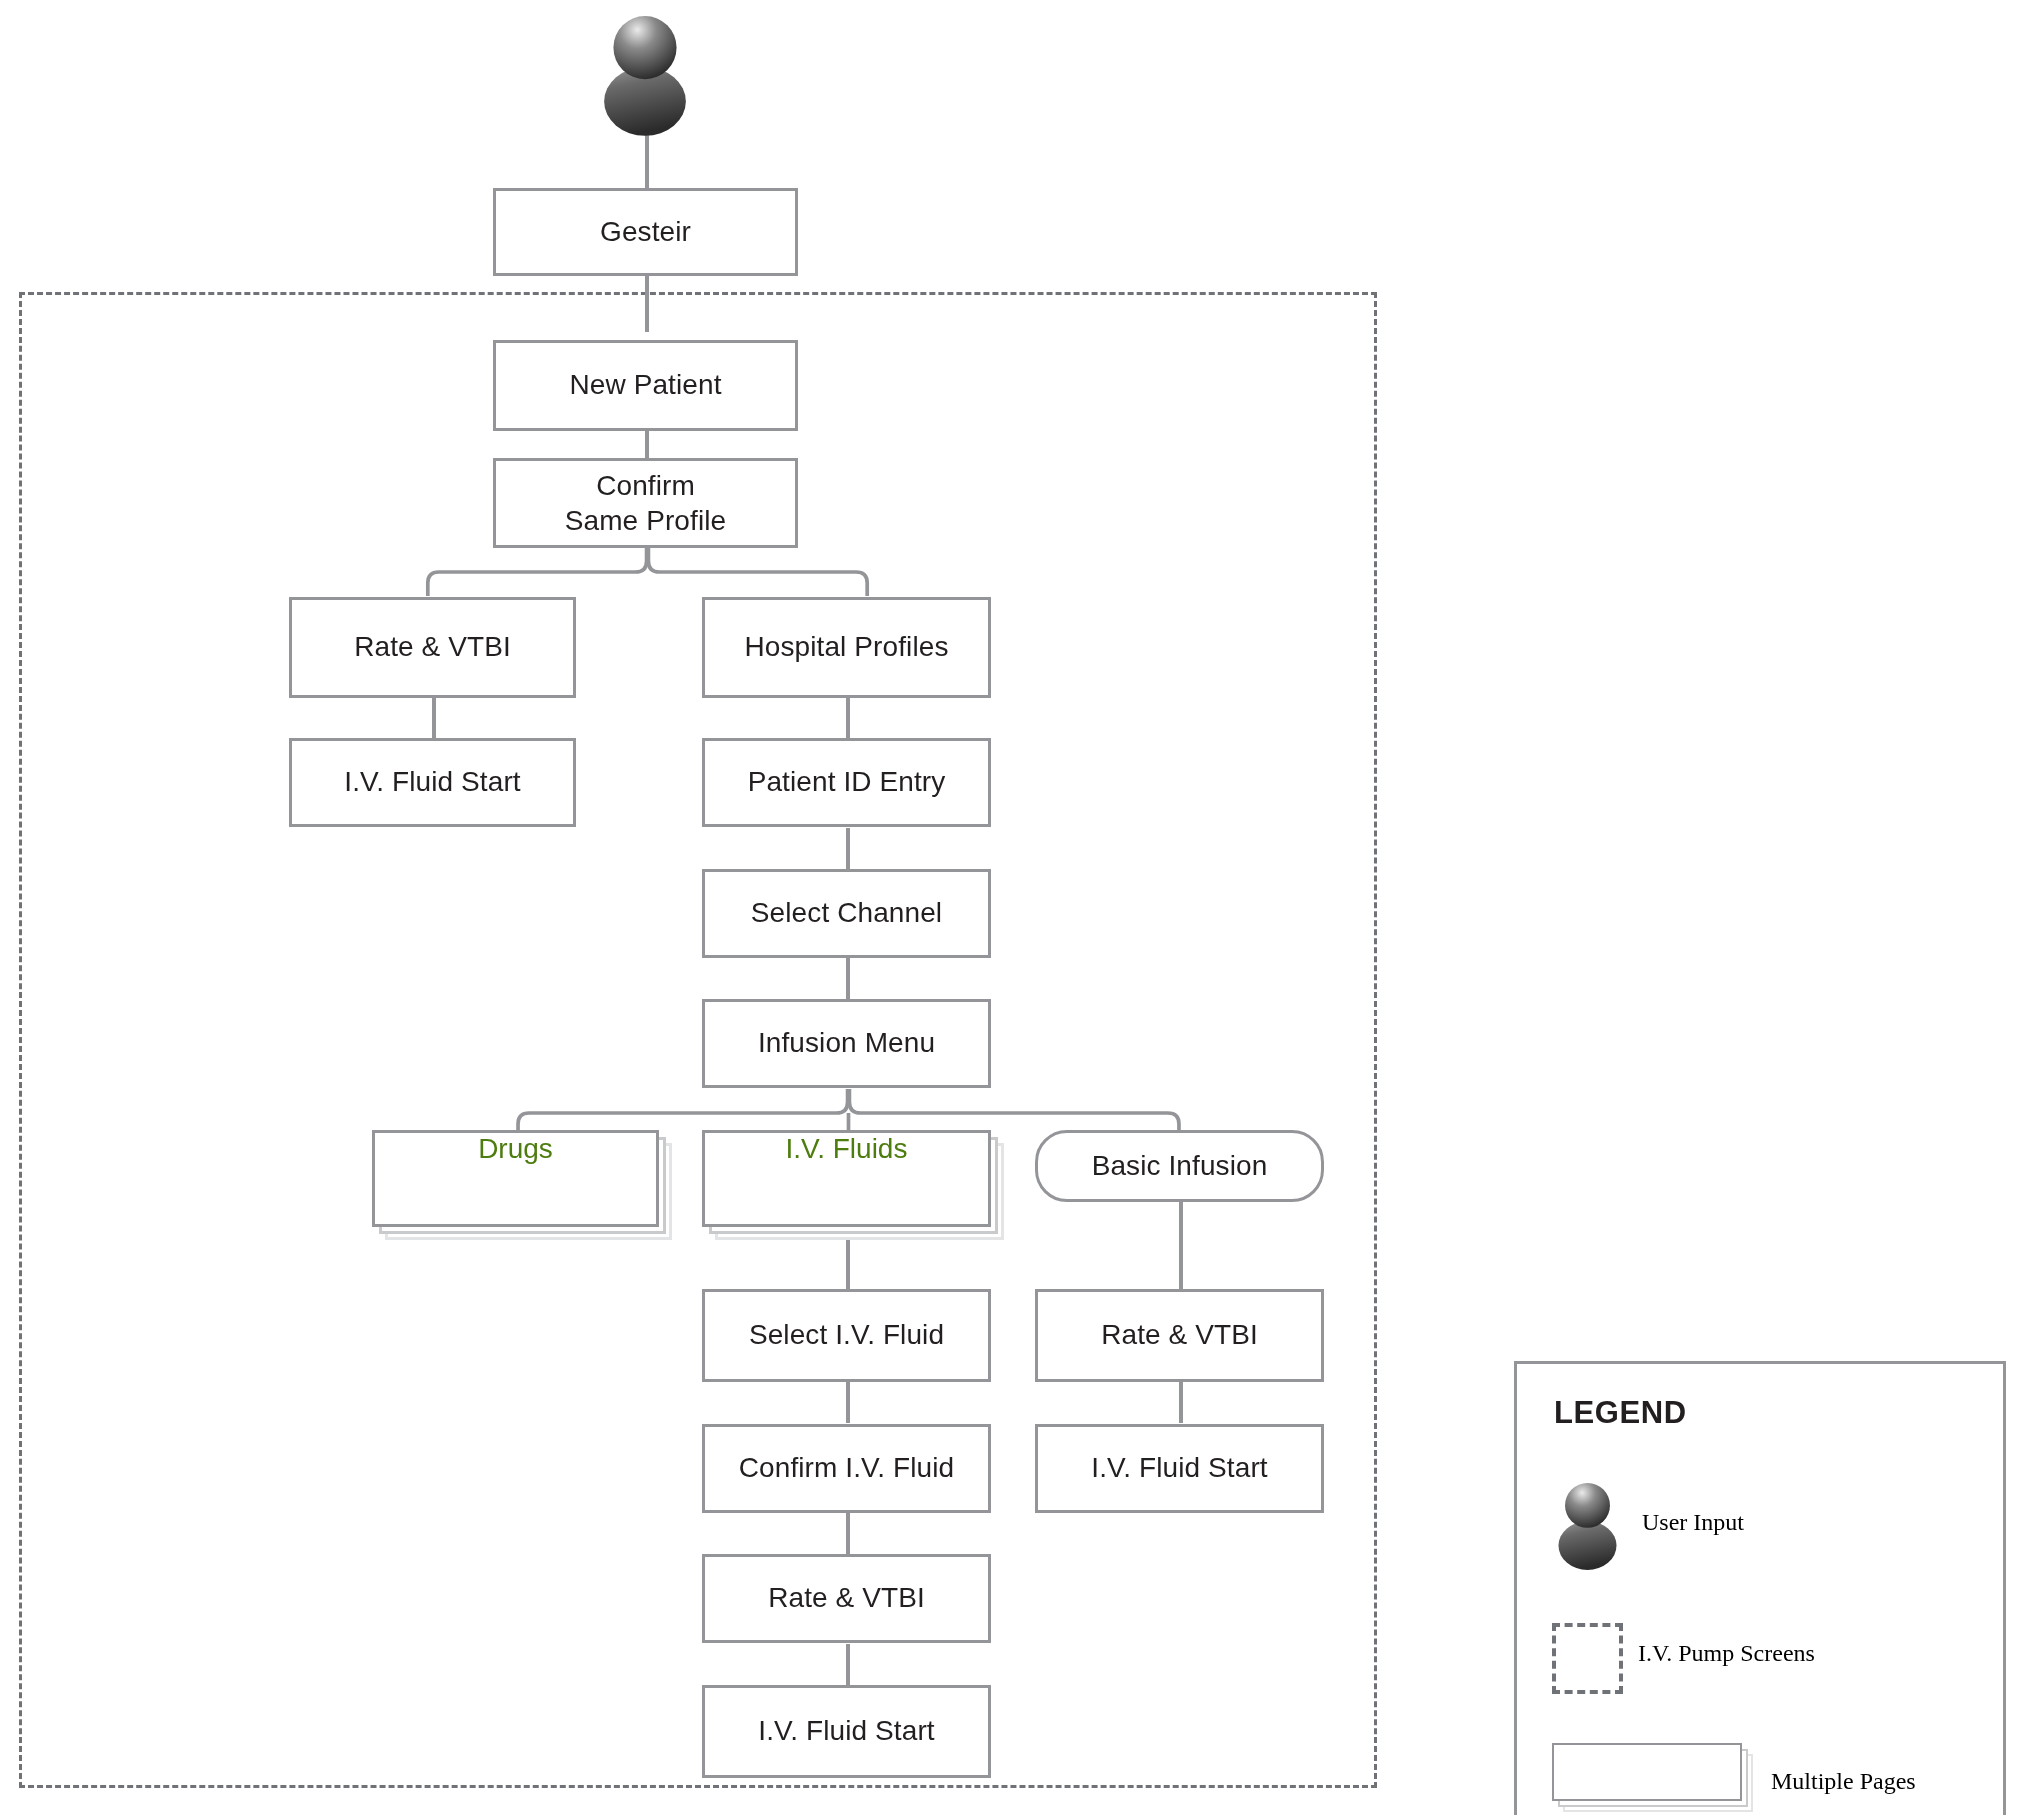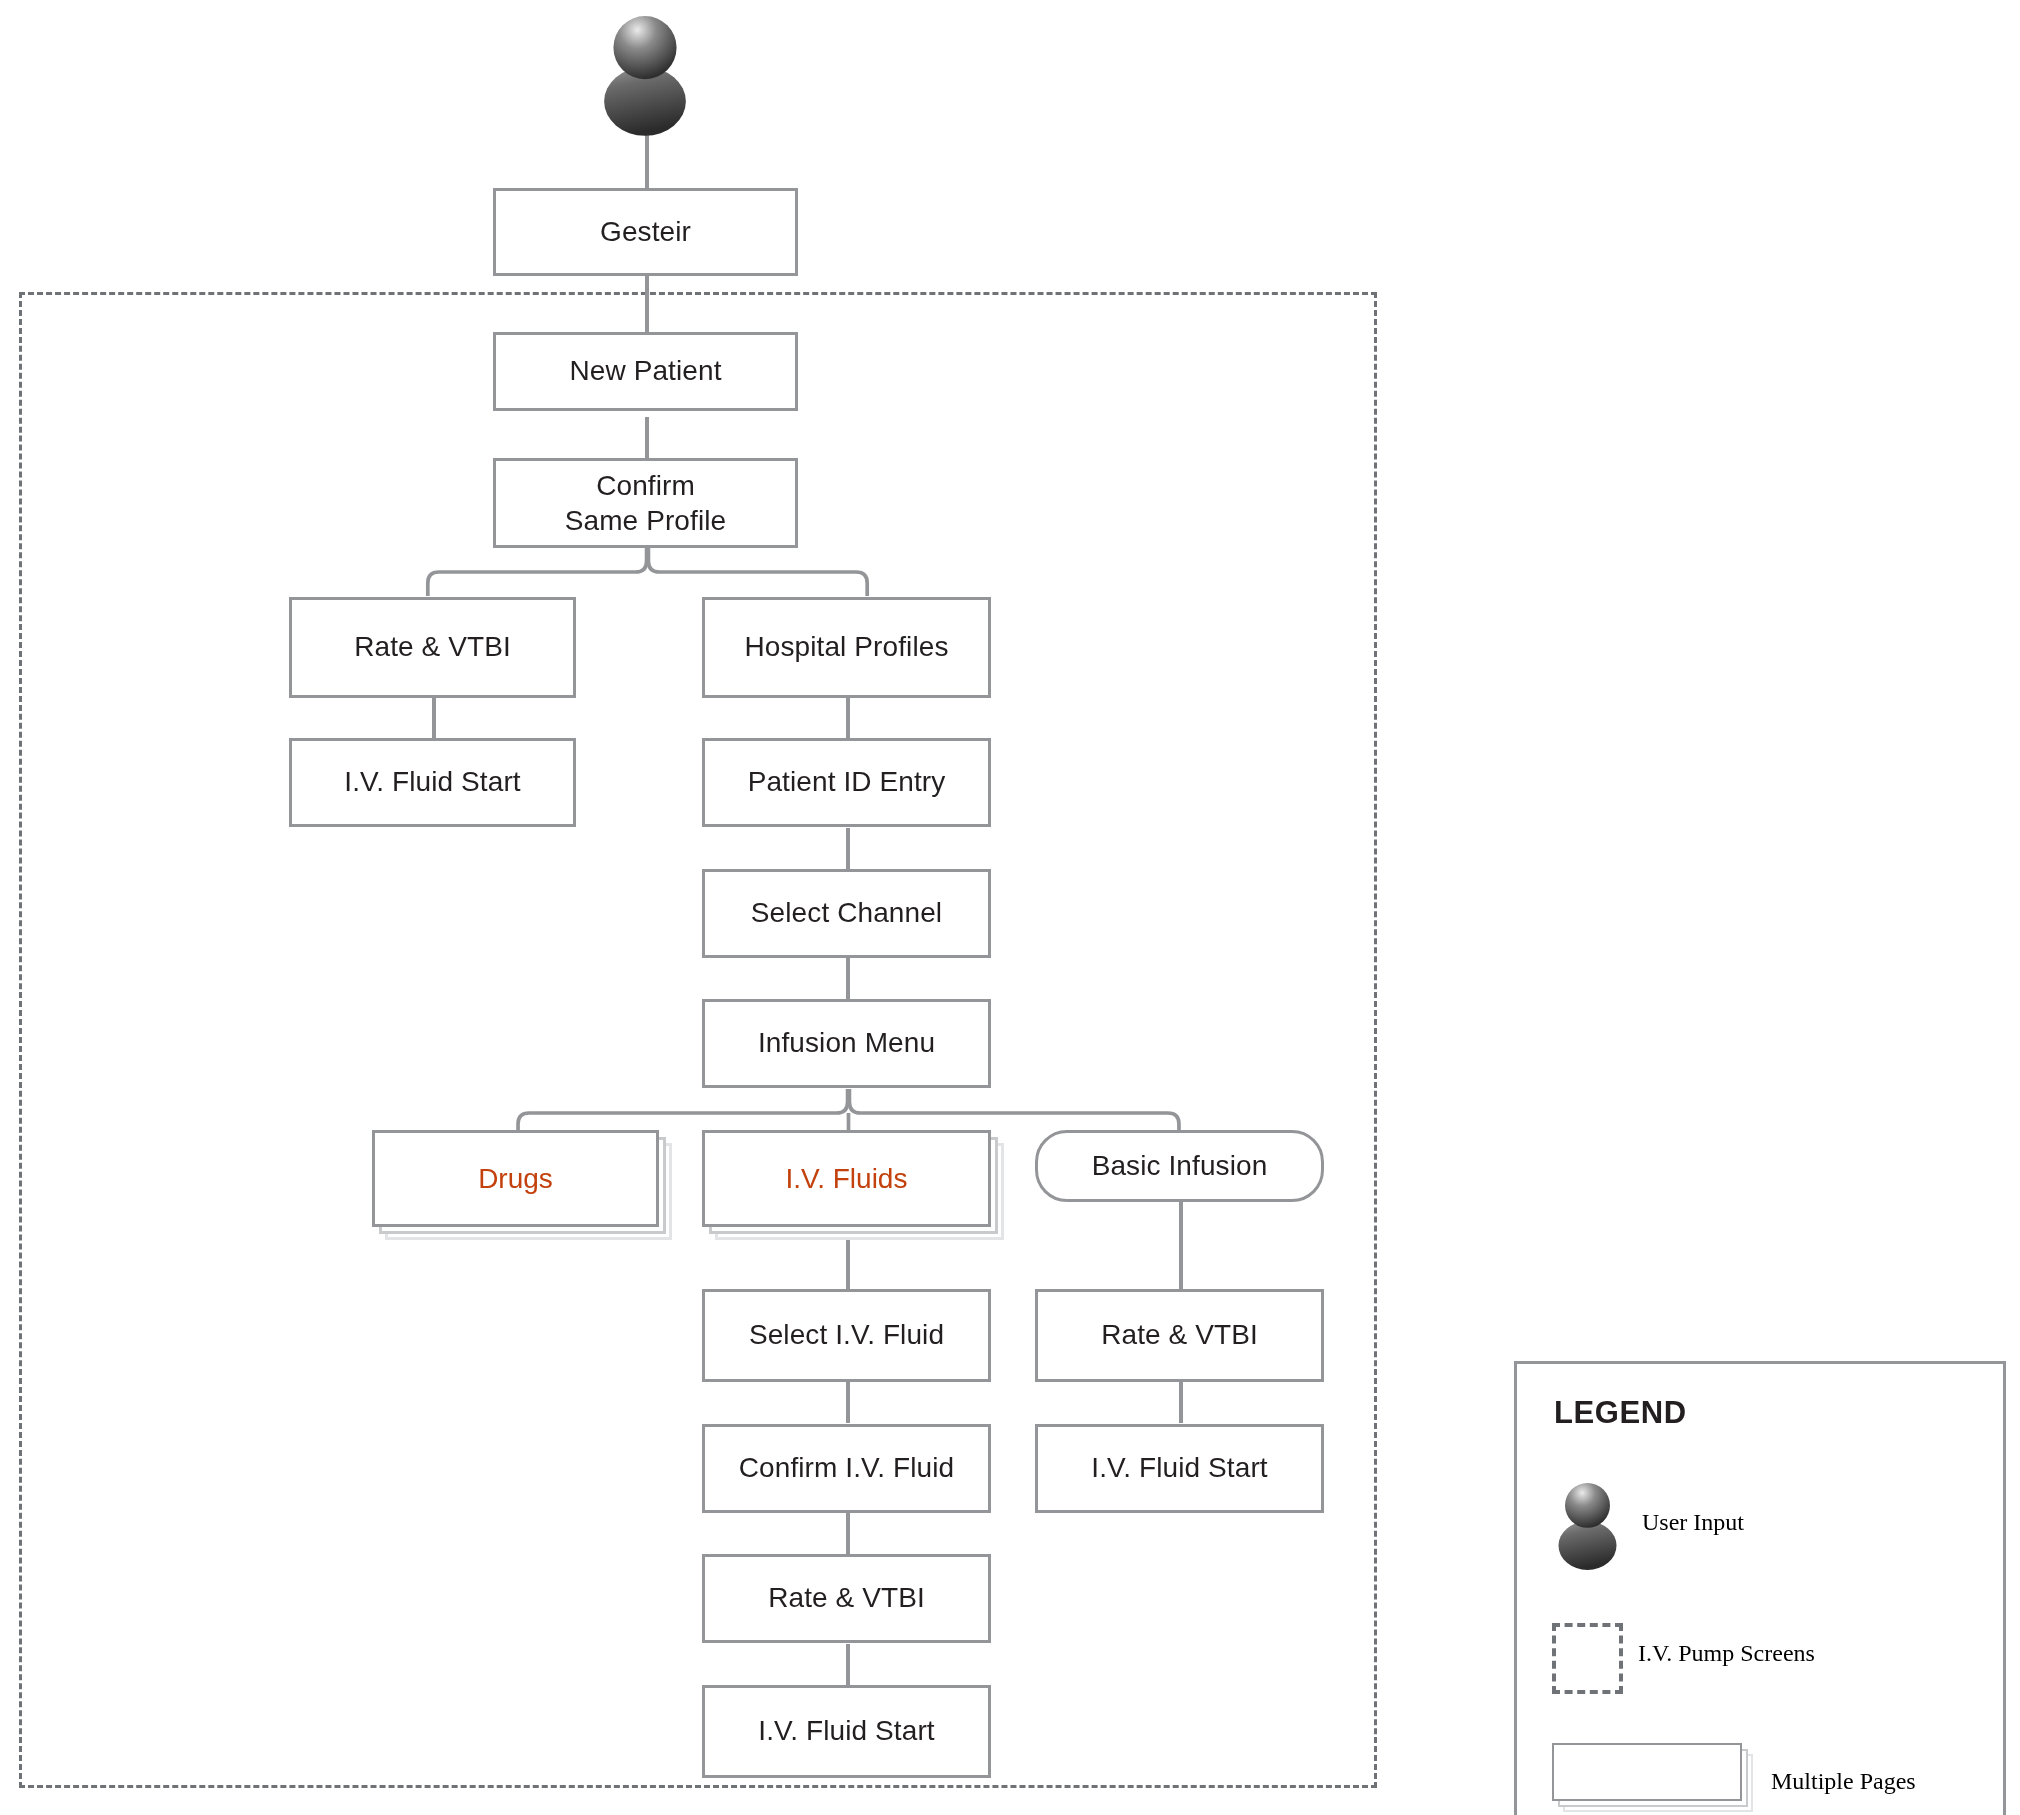--- a/index.html
+++ b/index.html
@@ -59,24 +59,24 @@
     border: 3.7px solid #e3e4e5;
   }
   .stack-wrap .sheet.s2 {
     left: 6.5px; top: 6.5px;
     border: 3.7px solid #c8cacc;
   }
   .stack-wrap .sheet.s1 {
     left: 0; top: 0;
     border: 3.7px solid #939598;
     display: flex;
-    align-items: center;
+    align-items: flex-start;
     justify-content: center;
     text-align: center;
-    color: #c2410c;
+    color: #4d7c0f;
     font-size: 28px;
     z-index: 2;
   }
 
   
   .conn {
     position: absolute;
     background: #939598;
     z-index: 1;
   }
@@ -198,21 +198,21 @@
       </defs>
       <ellipse cx="56" cy="95" rx="44" ry="37" fill="url(#bodyGrad)"></ellipse>
       <circle cx="56" cy="37" r="34" fill="url(#headGrad)"></circle>
     </svg>
   </div>
 
   <div class="node" style="left:493px; top:188px; width:305px; height:88px;">
     <span>Gesteir</span>
   </div>
 
-  <div class="node" style="left:493px; top:332px; width:305px; height:79px;">
+  <div class="node" style="left:493px; top:340px; width:305px; height:91px;">
     <span>New Patient</span>
   </div>
 
   <div class="node two-line" style="left:493px; top:458px; width:305px; height:90px; flex-direction:column;">
     <span>Confirm</span>
     <span>Same Profile</span>
   </div>
 
   <div class="node" style="left:289px; top:597px; width:287px; height:101px;">
     <span>Rate &amp; VTBI</span>

